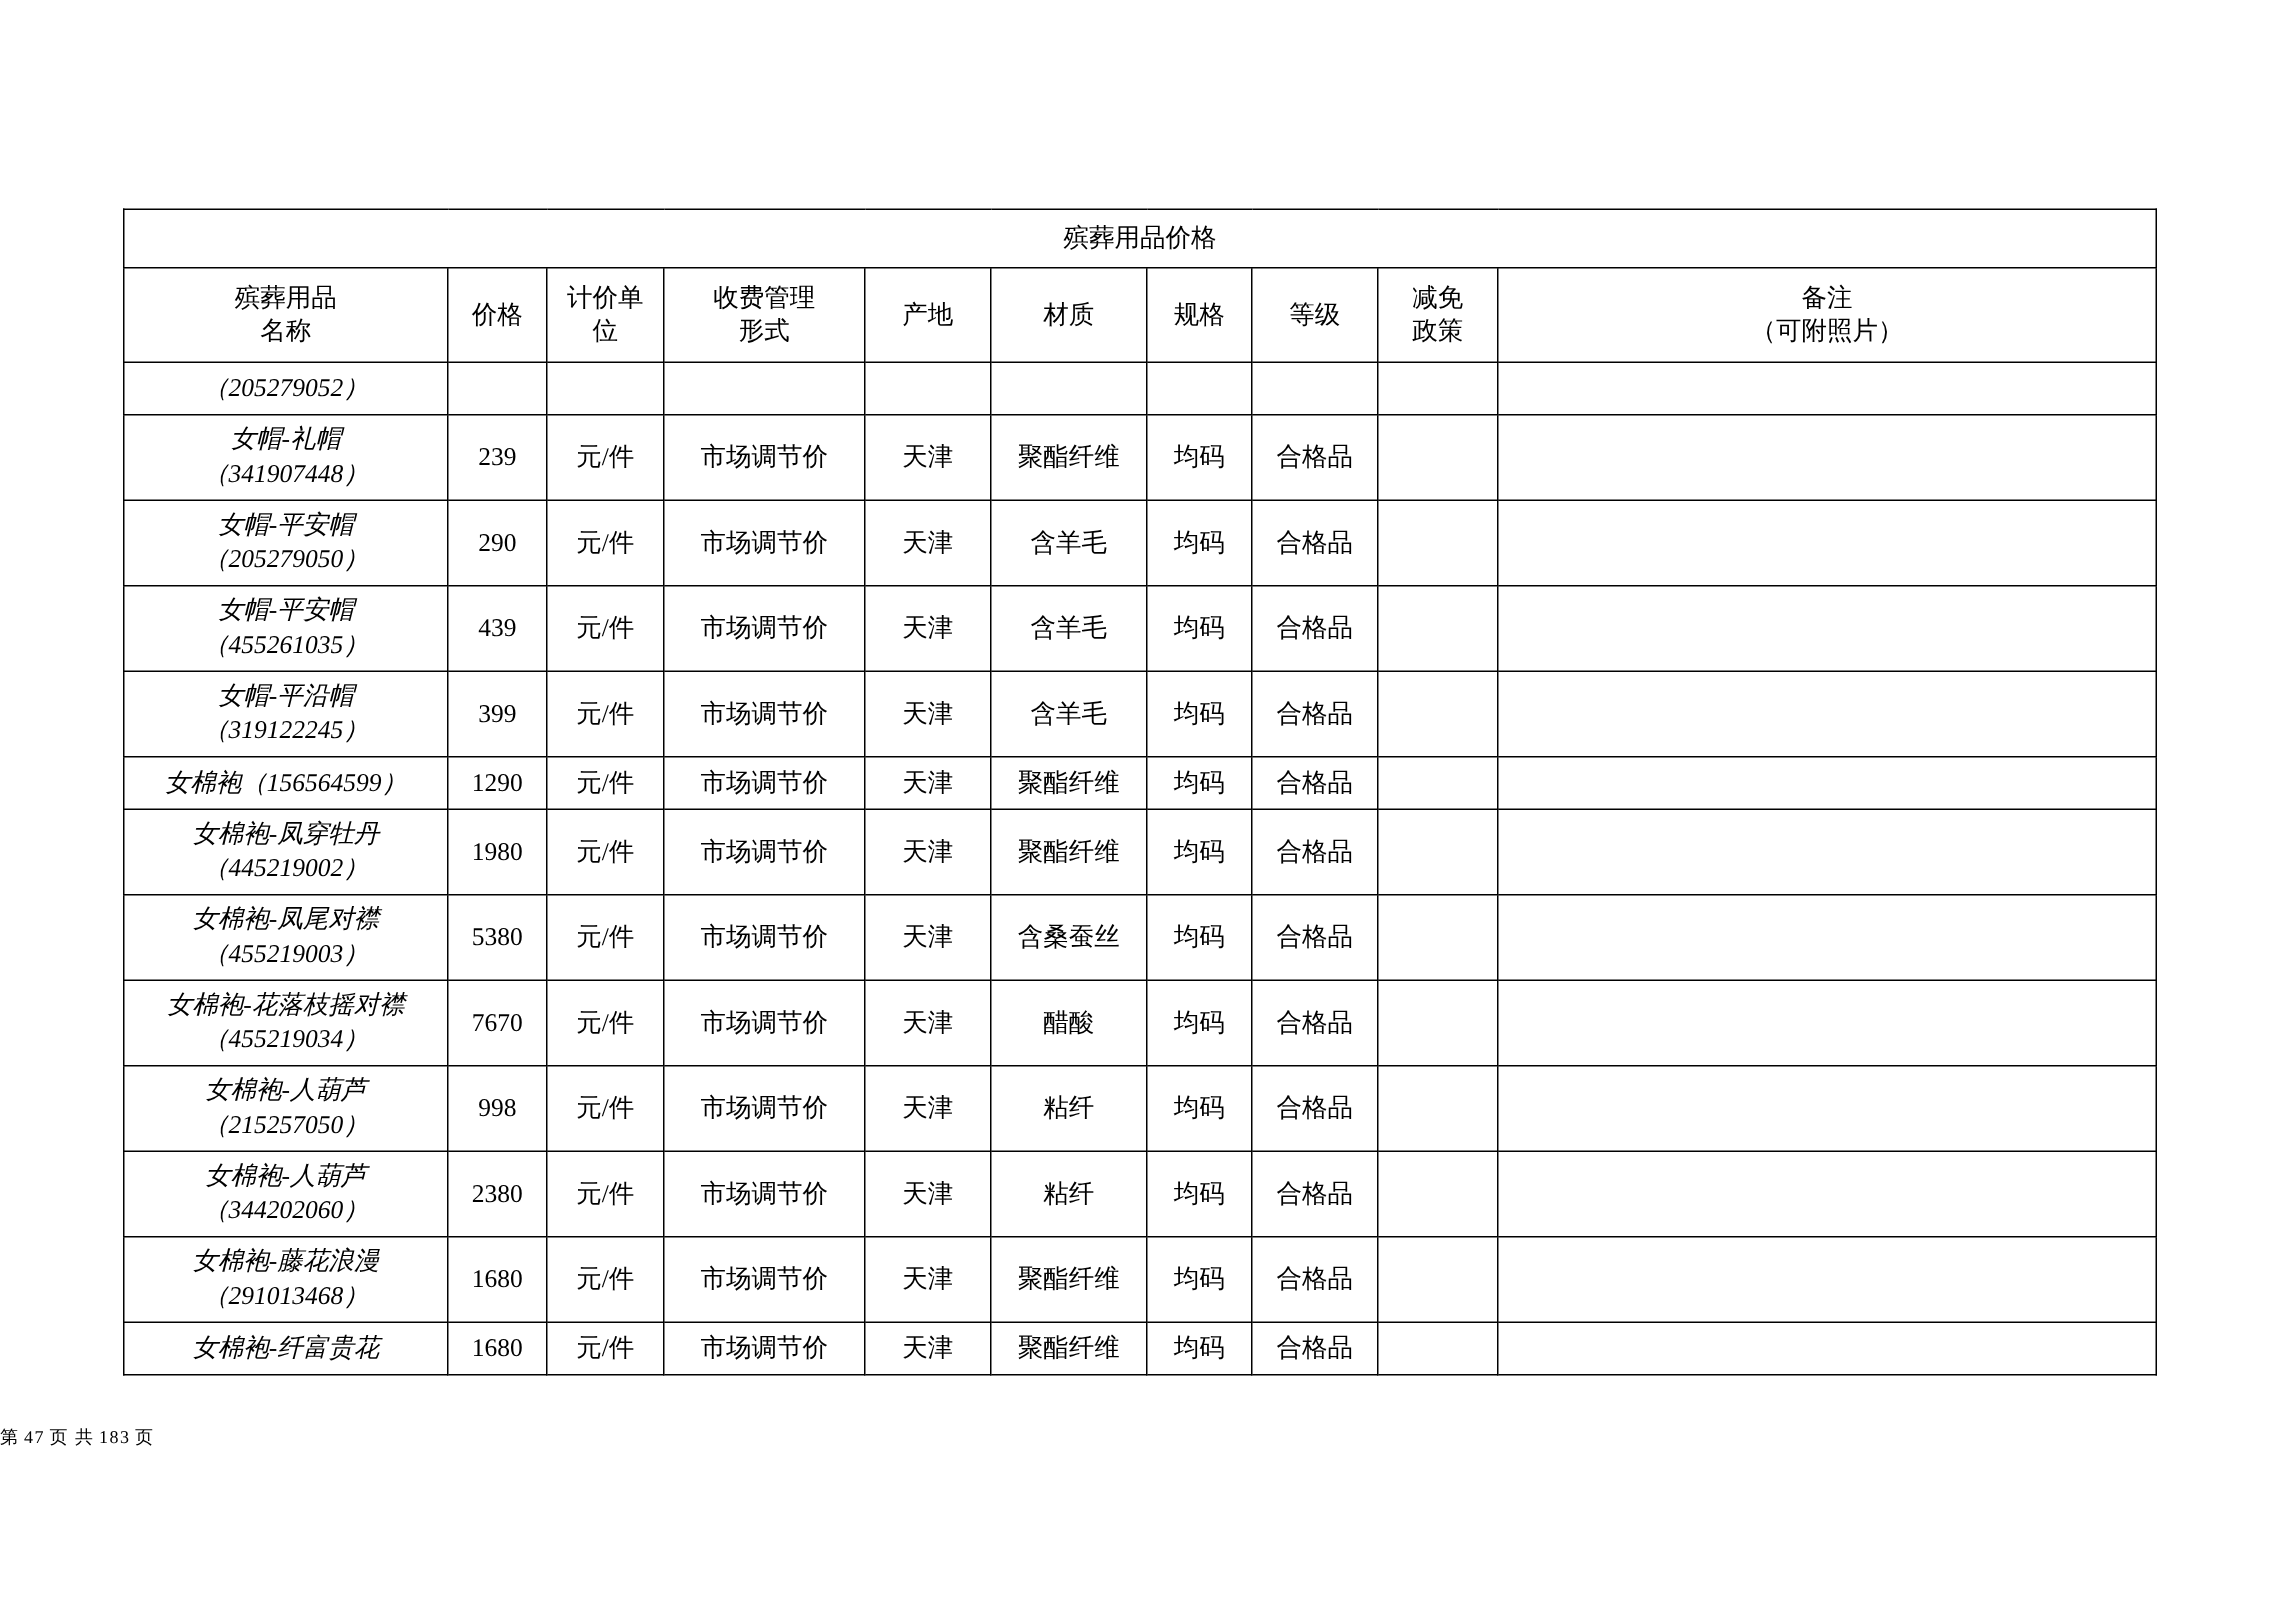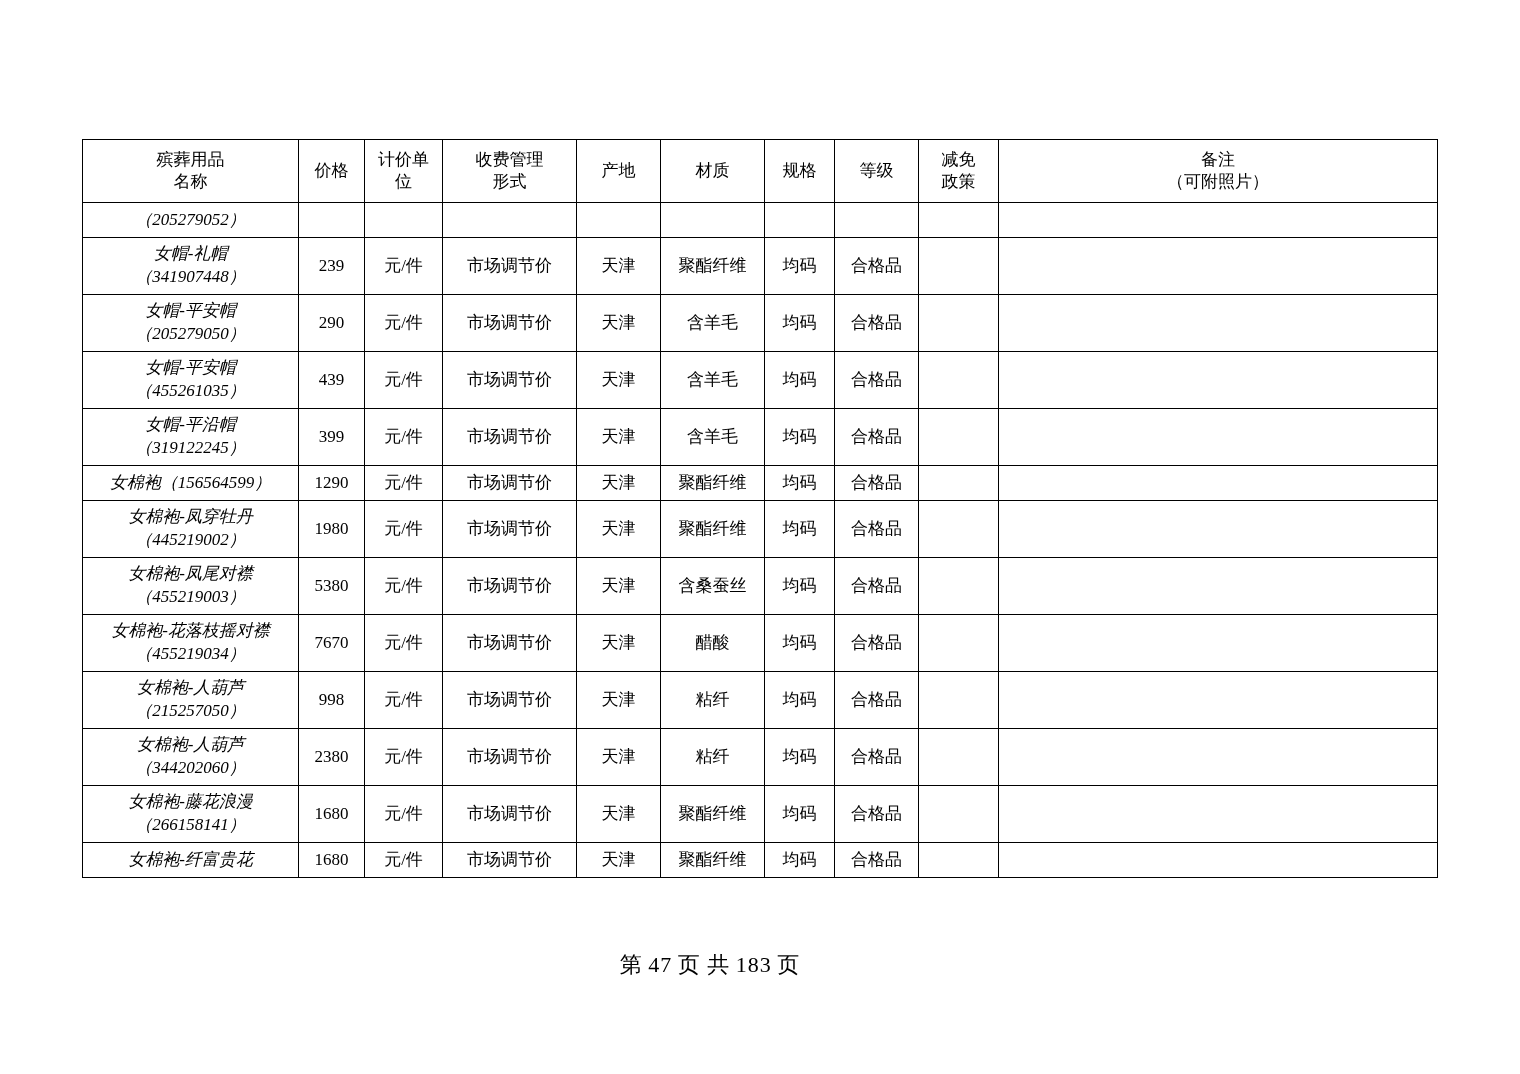--- a/index.html
+++ b/index.html
@@ -63,22 +63,22 @@
   }
   .two-line {
     display: block;
     line-height: 1.3;
   }
   .footer {
     position: absolute;
     left: 0;
     top: 950px;
     width: 1420px;
-    text-align: center;
-    font-size: 22px;
+    text-align: left;
+    font-size: 12px;
     font-family: "Liberation Serif", "DejaVu Serif", serif;
   }
   .footer span {
     letter-spacing: 1px;
   }
 </style>
 </head>
 <body>
 
 <div class="page">
@@ -90,20 +90,23 @@
       <col style="width:78px">
       <col style="width:134px">
       <col style="width:84px">
       <col style="width:104px">
       <col style="width:70px">
       <col style="width:84px">
       <col style="width:80px">
       <col style="width:439px">
     </colgroup>
     <tbody>
+      <tr class="title-row">
+        <td colspan="10">殡葬用品价格</td>
+      </tr>
       <tr class="header-row">
         <td>
           <span class="two-line">殡葬用品</span>
           <span class="two-line">名称</span>
         </td>
         <td>
           <span class="two-line">价格</span>
         </td>
         <td>
           <span class="two-line">计价单</span>
@@ -295,21 +298,21 @@
           <td>天津</td>
           <td>粘纤</td>
           <td>均码</td>
           <td>合格品</td>
           <td></td>
           <td></td>
         </tr>
         <tr class="data-row">
           <td class="cell-name">
             <span class="line">女棉袍-藤花浪漫</span>
-            <span class="line">（266158141）</span>
+            <span class="line">（291013468）</span>
           </td>
           <td>1680</td>
           <td>元/件</td>
           <td>市场调节价</td>
           <td>天津</td>
           <td>聚酯纤维</td>
           <td>均码</td>
           <td>合格品</td>
           <td></td>
           <td></td>

